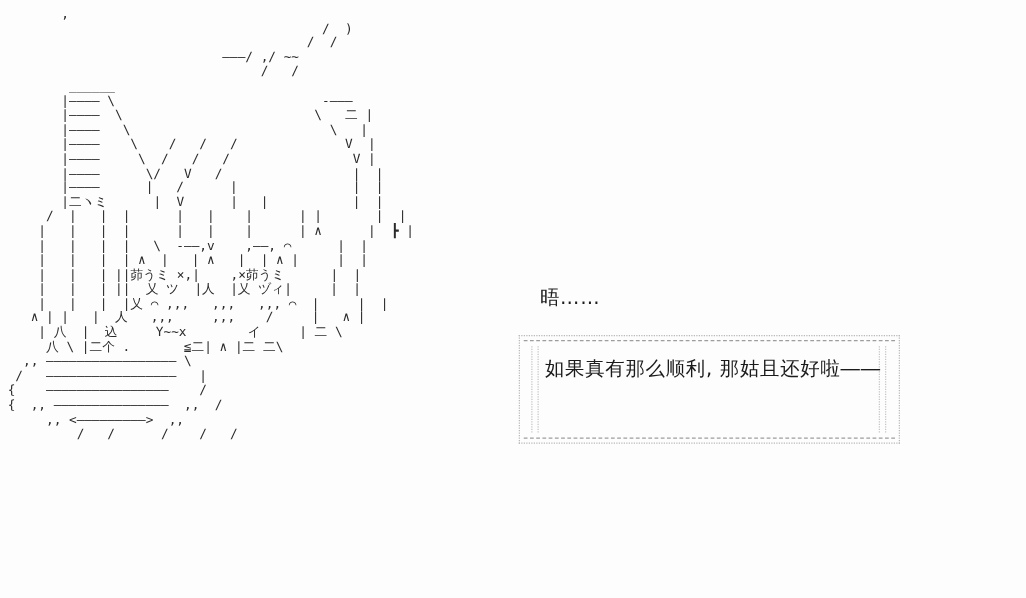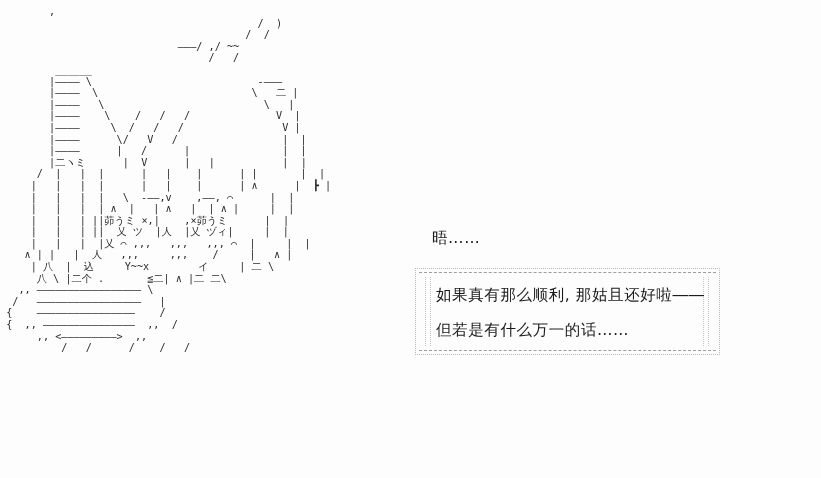--- a/index.html
+++ b/index.html
@@ -143,17 +143,16 @@
   <div id="narration">晤……</div>
 
   <div id="dialogue-box">
     <div id="dialogue-inner">
       <span class="dot-col left"></span>
       <span class="dot-col left2"></span>
       <span class="dot-col right"></span>
       <span class="dot-col right2"></span>
 
       <div class="dlg-line" id="dlg-line-1">如果真有那么顺利, 那姑且还好啦――</div>
-      <div class="dlg-line" id="dlg-line-2">但若是有什么万一的话……</div>
     </div>
   </div>
 
 </div>
 
 </body></html>

